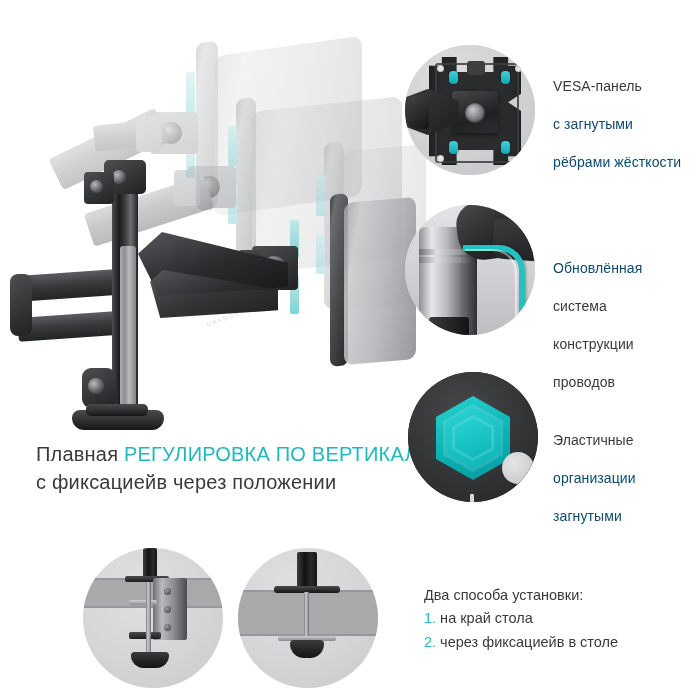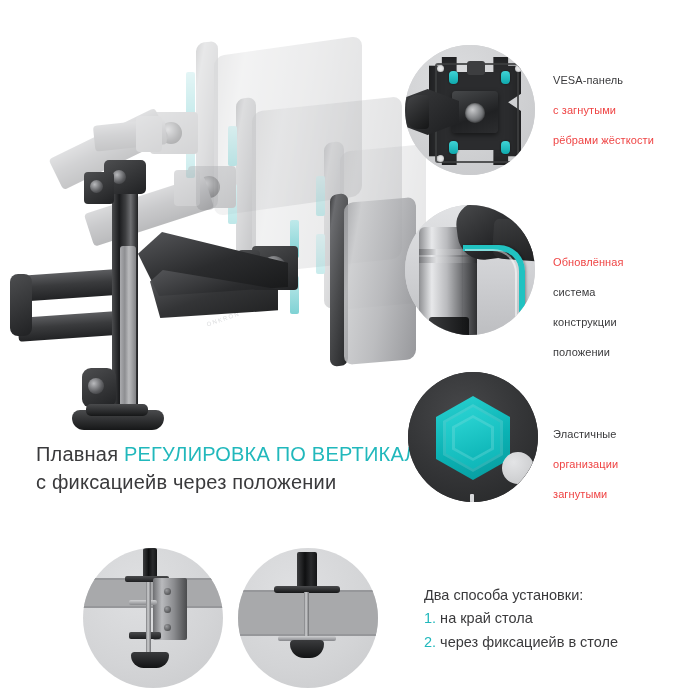--- a/index.html
+++ b/index.html
@@ -4,25 +4,25 @@
 <style>
   html,body{margin:0;padding:0;}
   body{
     width:700px;height:700px;
     background:#ffffff;
     font-family:"Liberation Sans", sans-serif;
     overflow:hidden;
     position:relative;
   }
   .stage{position:absolute;inset:0;}
-  .tx-teal{color:#ef4444;}
+  .tx-teal{color:#0c4a6e;}
 
   .callout-text{
     position:absolute;
-    font-size:11px;
+    font-size:14px;
     line-height:1.36;
     letter-spacing:.1px;
     color:#3a3a3c;
     white-space:pre-line;
   }
 
   
   .headline{
     position:absolute;
     left:36px; top:440px;
@@ -411,21 +411,21 @@
     <div class="cap2"></div>
     <div class="cable"></div>
     <div class="cable-hi"></div>
 
   </div>
 
   <div class="callout-text" style="left:553px;top:240px;width:140px;">
     <div class="tx-teal">Обновлённая</div>
     <div>система</div>
     <div>конструкции</div>
-    <div>положении</div>
+    <div>проводов</div>
   </div>
 
   <div class="circ circ-dark" style="left:408px;top:372px;width:130px;height:130px;">
     <div class="pad-bg"></div>
     <div class="hex">
       <div class="hex-ring" style="left:7px;top:8px;width:60px;height:68px;"></div>
       <div class="hex-ring2" style="left:10px;top:11px;width:54px;height:62px;"></div>
       <div class="hex-ring" style="left:16px;top:19px;width:42px;height:46px;"></div>
       <div class="hex-ring2" style="left:19px;top:22px;width:36px;height:40px;"></div>
     </div>

